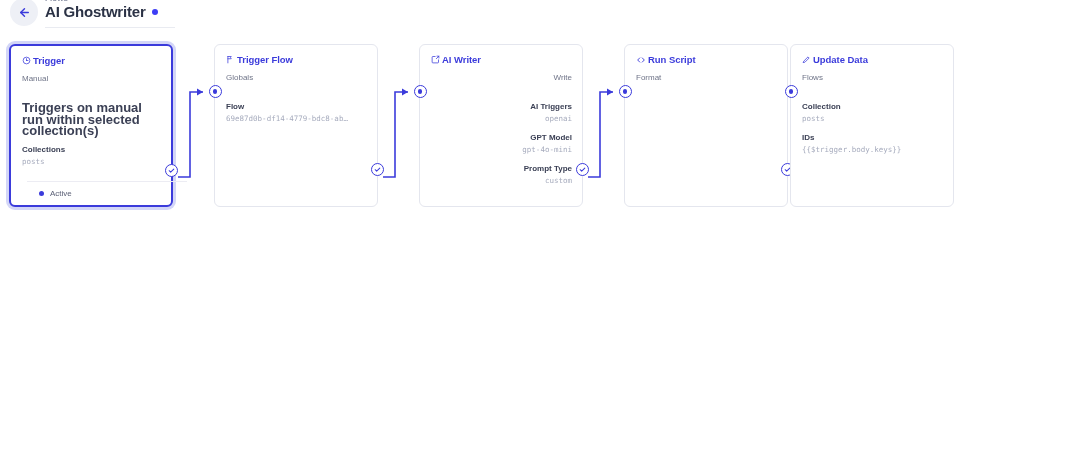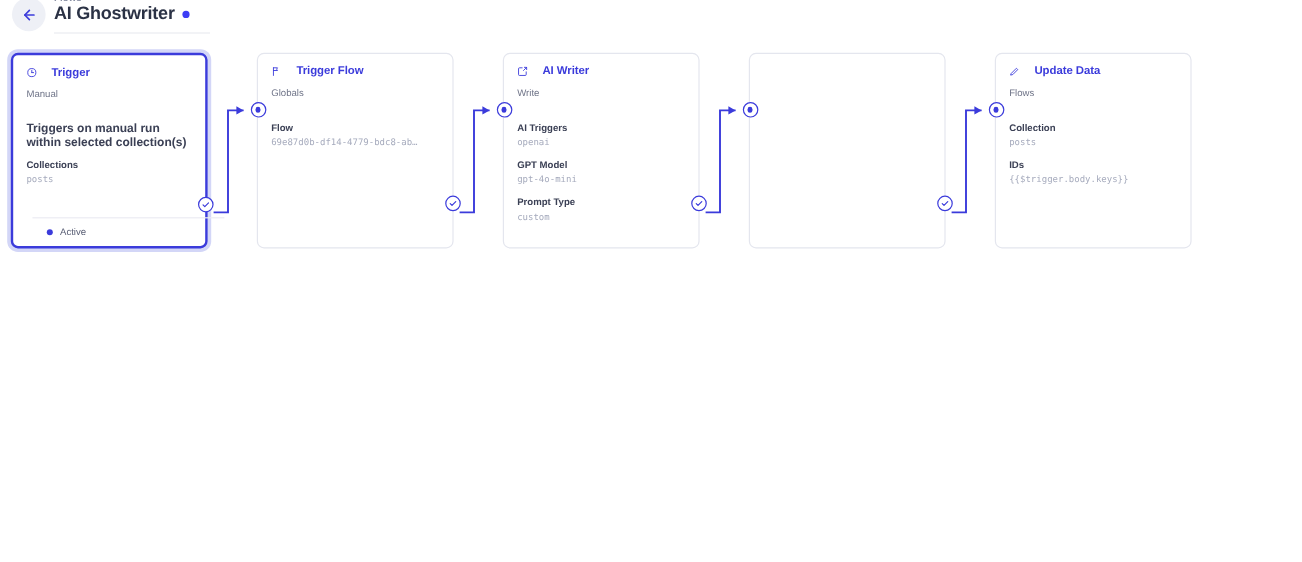--- a/index.html
+++ b/index.html
@@ -48,21 +48,21 @@
     border: 1px solid #e4e6ee;
     border-radius: 6px;
   }
   .node.selected {
     border: 2px solid #3b3bdb;
     box-shadow: 0 0 0 3px #d3d6f7;
   }
   .node-body { padding: 9px 10px 0 11px; }
 
   .node-head {
-    display: flex; align-items: center; gap: 12px;
+    display: flex; align-items: center; gap: 2px;
     margin-bottom: 7px;
   }
   .node-head .ico { display: flex; align-items: center; }
   .node-title {
     font-size: 9.5px; font-weight: 700; color: #3b3bdb;
     letter-spacing: -.05px; line-height: 11px;
   }
 
   .op-label {
     font-size: 8px; color: #6f7488; line-height: 12px; margin-bottom: 17px;
@@ -70,21 +70,21 @@
   .field-key {
     font-size: 8px; font-weight: 700; color: #3b4055;
     line-height: 12px; margin-top: 7px;
   }
   .field-val {
     font-family: "DejaVu Sans Mono", monospace;
     font-size: 7.5px; color: #a6abbd; line-height: 12px;
     white-space: nowrap; overflow: hidden;
   }
   .desc {
-    font-size: 10px; font-weight: 700; color: #3b4055;
+    font-size: 13px; font-weight: 700; color: #3b4055;
     line-height: 11.5px; margin-top: 1px;
   }
 
   .node-footer {
     position: absolute; left: 16px; bottom: 0; width: 100%;
     border-top: 1px solid #ececf3;
     height: 24px; display: flex; align-items: center; padding-left: 12px; gap: 6px;
   }
   .status-dot { width: 5px; height: 5px; border-radius: 50%; background: #3b3bdb; }
   .status-text { font-size: 8px; color: #5b6076; line-height: 10px; }
@@ -189,21 +189,21 @@
         <div class="field-val">69e87d0b-df14-4779-bdc8-ab…</div>
       </div>
       <div class="port in"></div>
       <div class="port out">
         <svg width="13" height="13" viewBox="0 0 24 24" fill="none" stroke="#3b3bdb" stroke-width="2.2" stroke-linecap="round" stroke-linejoin="round">
           <path d="M7 12.5l3.2 3.2L17 8.8"></path>
         </svg>
       </div>
     </div>
 
-    <div class="node" style="left:419px;">
+    <div class="node" style="left:419px;text-align:right;">
       <div class="node-body">
         <div class="node-head">
           <span class="ico">
             <svg width="9" height="9" viewBox="0 0 24 24" fill="none" stroke="#3b3bdb" stroke-width="2" stroke-linecap="round" stroke-linejoin="round">
               <path d="M20 13v6a2 2 0 0 1-2 2H5a2 2 0 0 1-2-2V6a2 2 0 0 1 2-2h6"></path>
               <path d="M14 10l7-7"></path>
                 <path d="M16 3h5v5"></path>
             </svg>
           </span>
           <span class="node-title">AI Writer</span>
@@ -218,29 +218,41 @@
       </div>
       <div class="port in"></div>
       <div class="port out">
         <svg width="13" height="13" viewBox="0 0 24 24" fill="none" stroke="#3b3bdb" stroke-width="2.2" stroke-linecap="round" stroke-linejoin="round">
           <path d="M7 12.5l3.2 3.2L17 8.8"></path>
         </svg>
       </div>
     </div>
 
     <div class="node" style="left:624px;">
-      <div class="port in"></div>
-      <div class="port out">
-        <svg width="13" height="13" viewBox="0 0 24 24" fill="none" stroke="#3b3bdb" stroke-width="2.2" stroke-linecap="round" stroke-linejoin="round">
-          <path d="M7 12.5l3.2 3.2L17 8.8"></path>
-        </svg>
-      </div>
-    </div>
-
-    <div class="node" style="left:829px;">
+      <div class="node-body">
+        <div class="node-head">
+          <span class="ico">
+            <svg width="10" height="10" viewBox="0 0 24 24" fill="none" stroke="#3b3bdb" stroke-width="2.2" stroke-linecap="round" stroke-linejoin="round">
+              <path d="M9 7l-5 5 5 5"></path>
+                <path d="M15 7l5 5-5 5"></path>
+            </svg>
+          </span>
+          <span class="node-title">Run Script</span>
+        </div>
+        <div class="op-label">Format</div>
+      </div>
+      <div class="port in"></div>
+      <div class="port out">
+        <svg width="13" height="13" viewBox="0 0 24 24" fill="none" stroke="#3b3bdb" stroke-width="2.2" stroke-linecap="round" stroke-linejoin="round">
+          <path d="M7 12.5l3.2 3.2L17 8.8"></path>
+        </svg>
+      </div>
+    </div>
+
+    <div class="node" style="left:790px;">
       <div class="node-body">
         <div class="node-head">
           <span class="ico">
             <svg width="9" height="9" viewBox="0 0 24 24" fill="none" stroke="#3b3bdb" stroke-width="2" stroke-linecap="round" stroke-linejoin="round">
               <path d="M4 20l4-1 11-11-3-3L5 16z"></path>
             </svg>
           </span>
           <span class="node-title">Update Data</span>
         </div>
         <div class="op-label">Flows</div>

